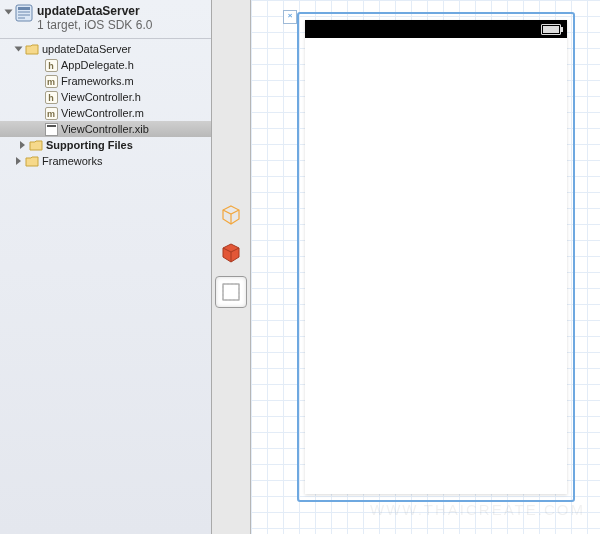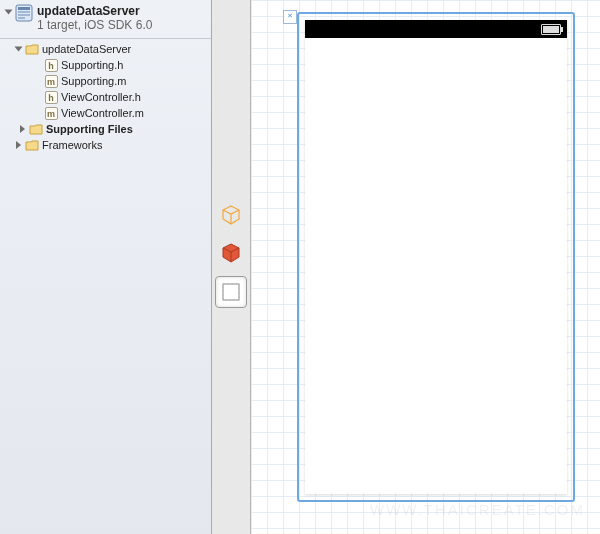--- a/index.html
+++ b/index.html
@@ -219,39 +219,45 @@
               <path d="M1 4h5l1-1h6v9H1z" fill="#f6d98b" stroke="#c9a53f"></path>
             </svg>
         </span>
         <span>updateDataServer</span>
       </div>
 
       <div class="row indent3">
         <span class="icon">
             <span class="filebadge">h</span>
           </span>
-        <span>Supporting.h</span>
+        <span>AppDelegate.h</span>
       </div>
       <div class="row indent3">
         <span class="icon">
             <span class="filebadge">m</span>
           </span>
-        <span>Supporting.m</span>
+        <span>Frameworks.m</span>
       </div>
       <div class="row indent3">
         <span class="icon">
             <span class="filebadge">h</span>
           </span>
         <span>ViewController.h</span>
       </div>
       <div class="row indent3">
         <span class="icon">
             <span class="filebadge">m</span>
           </span>
         <span>ViewController.m</span>
+      </div>
+      <div class="row indent3 selected">
+        <span class="icon">
+            <span class="xib-icon"></span>
+          </span>
+        <span>ViewController.xib</span>
       </div>
 
       <div class="row indent2">
         <div class="disclosure closed"></div>
         <span class="icon folder-icon">
           <svg viewBox="0 0 14 14">
               <path d="M1 4h5l1-1h6v9H1z" fill="#f6d98b" stroke="#c9a53f"></path>
             </svg>
         </span>
         <span>Supporting Files</span>

